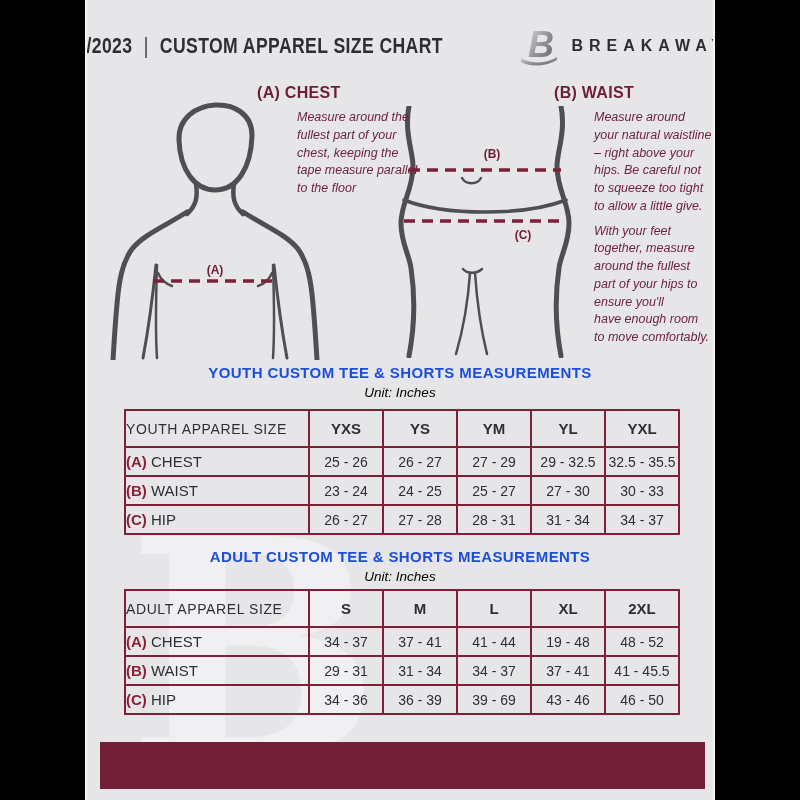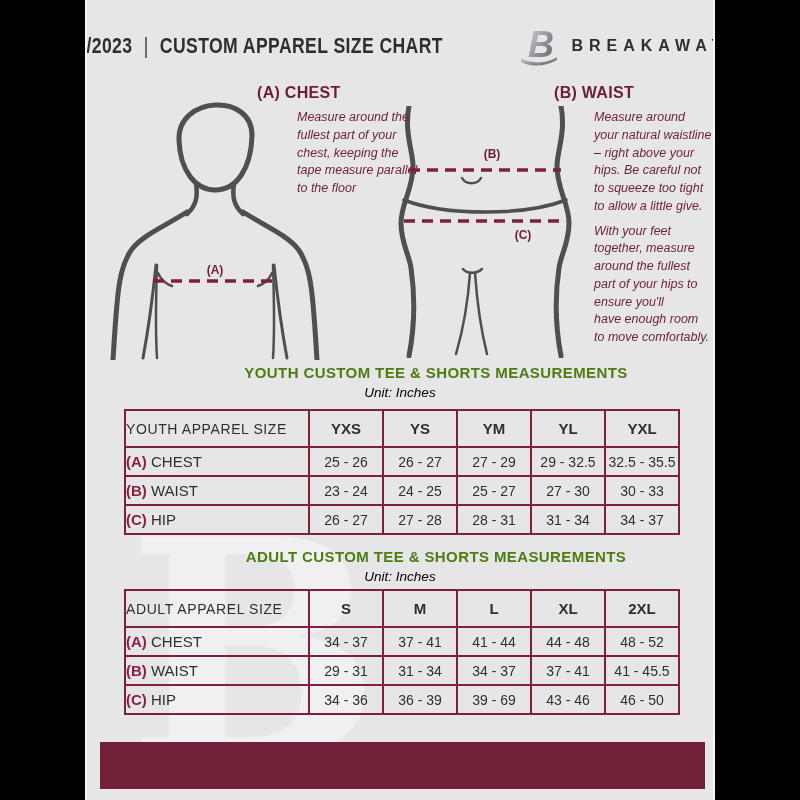--- a/index.html
+++ b/index.html
@@ -29,21 +29,21 @@
   .guide-col{position:absolute;z-index:1;}
   .col-a{left:170px;top:84px;width:162px;}
   .col-bc{left:467px;top:84px;width:158px;}
   .g-head{font-weight:bold;font-size:16px;color:#6e1d36;letter-spacing:0.3px;}
   .g-body{margin-top:7px;font-style:italic;font-size:12.5px;line-height:1.42;color:#6f2240;
           white-space:pre-line;margin-left:40px;}
   .col-bc .g-head.second{margin-top:14px;}
 
   
   .tbl-title{position:absolute;left:0;width:100%;text-align:center;z-index:1;
-             font-weight:bold;font-size:15px;color:#4d7c0f;letter-spacing:0.4px;margin-left:36px;}
+             font-weight:bold;font-size:15px;color:#1d4ed8;letter-spacing:0.4px;}
   .tbl-sub{position:absolute;left:0;width:100%;text-align:center;z-index:1;
            font-style:italic;font-size:13.5px;color:#000000;}
   .yt-title{top:364px;} .yt-sub{top:385px;}
   .ad-title{top:548px;} .ad-sub{top:569px;}
   .size-table{position:absolute;left:37px;width:556px;border-collapse:collapse;table-layout:fixed;
               z-index:1;background:transparent;}
   .yt-table{top:409px;} .ad-table{top:589px;}
   .size-table th,.size-table td{border:2px solid #7e2137;padding:0;text-align:center;
               color:#2f2f33;font-family:"Liberation Sans",sans-serif;}
   .size-table .c0{width:182px;text-align:left;}
@@ -182,21 +182,21 @@
         <th>M</th>
         <th>L</th>
         <th>XL</th>
         <th>2XL</th>
       </tr>
       <tr>
         <td class="c0"><span class="pfx">(A)</span> <span>CHEST</span></td>
         <td>34 - 37</td>
         <td>37 - 41</td>
         <td>41 - 44</td>
-        <td>44 - 48</td>
+        <td>19 - 48</td>
         <td>48 - 52</td>
       </tr>
       <tr>
         <td class="c0"><span class="pfx">(B)</span> <span>WAIST</span></td>
         <td>29 - 31</td>
         <td>31 - 34</td>
         <td>34 - 37</td>
         <td>37 - 41</td>
         <td>41 - 45.5</td>
       </tr>

